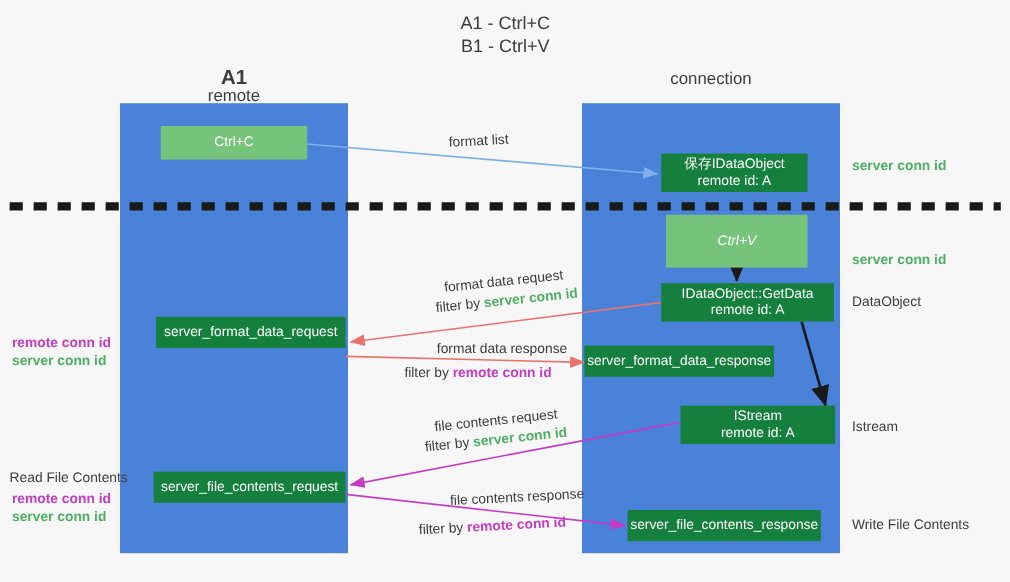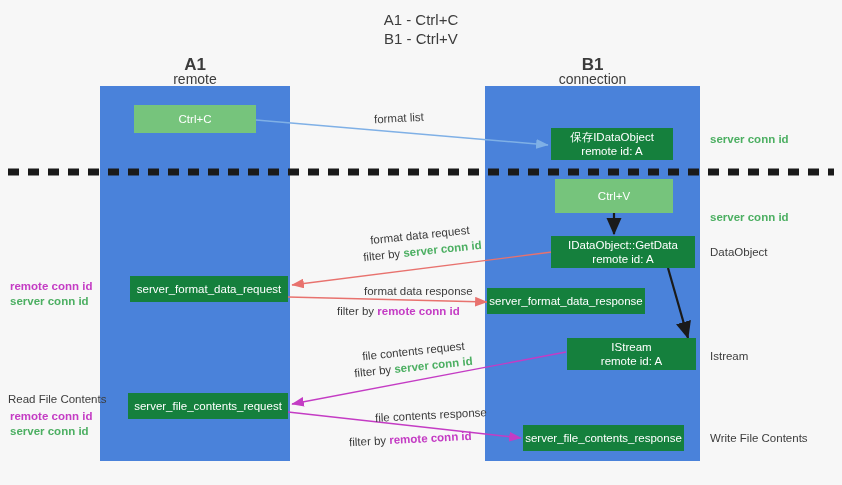--- a/index.html
+++ b/index.html
@@ -93,21 +93,20 @@
   <div class="title">
     <div>A1 - Ctrl+C</div>
     <div>B1 - Ctrl+V</div>
   </div>
 
   <div class="col-header" style="left:100px; top:58px; width:190px;">
     <div class="main">A1</div>
     <div class="sub">remote</div>
   </div>
   <div class="col-header" style="left:485px; top:58px; width:215px;">
-    <div class="main">B1</div>
     <div class="sub">connection</div>
   </div>
 
   <div class="lane" style="left:100px; top:86px; width:190px; height:375px;"></div>
   <div class="lane" style="left:485px; top:86px; width:215px; height:375px;"></div>
 
   <svg class="overlay" viewBox="0 0 842 485">
     <defs>
       <marker id="ah-blue" markerWidth="9" markerHeight="7" refX="8.5" refY="3.5" orient="auto">
         <polygon points="0 0, 9 3.5, 0 7" fill="#7fb0e6"></polygon>
@@ -142,35 +141,35 @@
 
   <div class="box green" style="left:134px; top:105px; width:122px; height:28px;">
     <div>Ctrl+C</div>
   </div>
 
   <div class="box orange" style="left:551px; top:128px; width:122px; height:32px;">
     <div>保存IDataObject</div>
     <div class="l2">remote id: A</div>
   </div>
 
-  <div class="box green" style="left:555px; top:179px; width:118px; height:34px;">
+  <div class="box green" style="left:555px; top:179px; width:118px; height:44px;font-style:italic;">
     <div>Ctrl+V</div>
   </div>
 
   <div class="box orange" style="left:551px; top:236px; width:144px; height:32px;">
     <div>IDataObject::GetData</div>
     <div class="l2">remote id: A</div>
   </div>
 
   <div class="box orange" style="left:567px; top:338px; width:129px; height:32px;">
     <div>IStream</div>
     <div class="l2">remote id: A</div>
   </div>
 
-  <div class="box orange" style="left:130px; top:276px; width:158px; height:26px;">
+  <div class="box orange" style="left:130px; top:264px; width:158px; height:26px;">
     <div>server_format_data_request</div>
   </div>
 
   <div class="box orange" style="left:487px; top:288px; width:158px; height:26px;">
     <div>server_format_data_response</div>
   </div>
 
   <div class="box orange" style="left:128px; top:393px; width:160px; height:26px;">
     <div>server_file_contents_request</div>
   </div>

